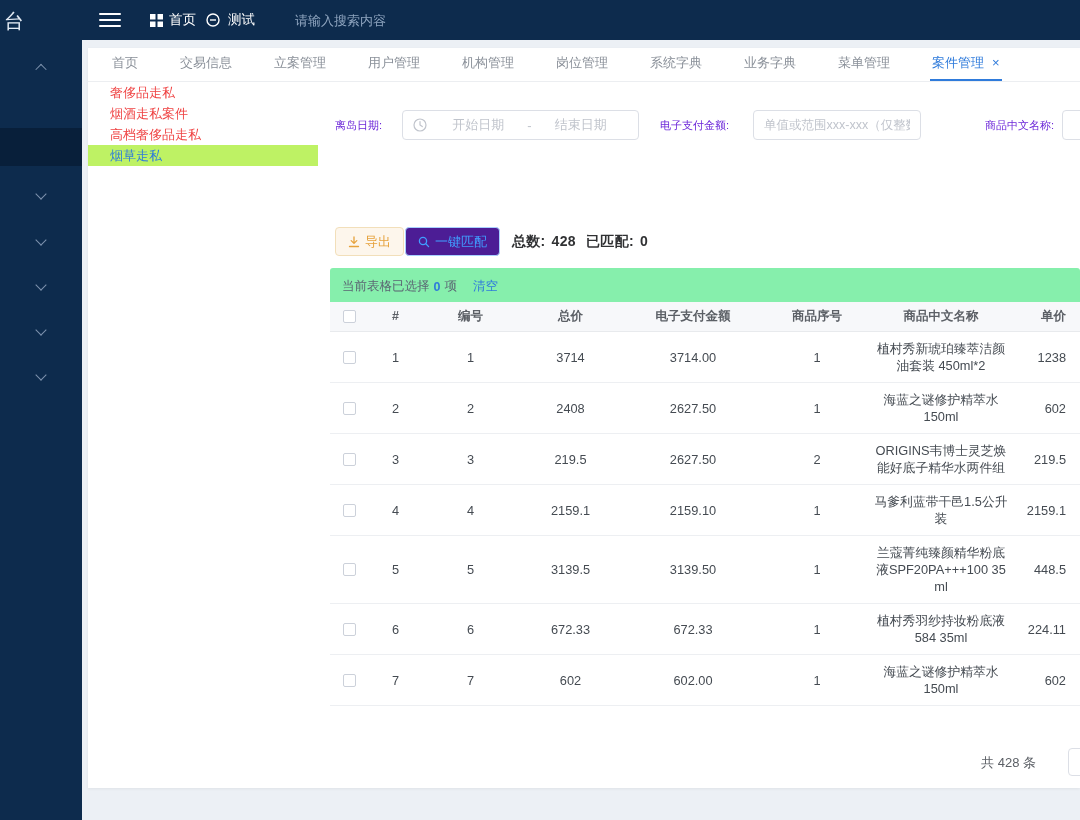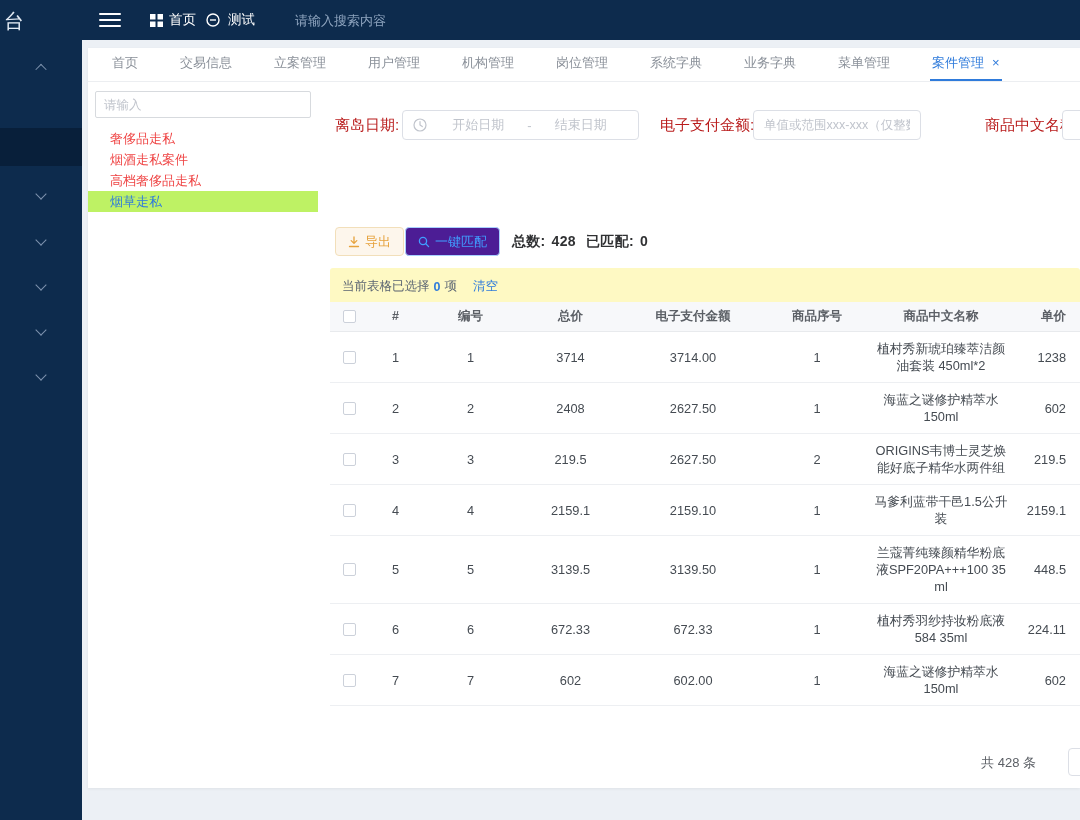--- a/index.html
+++ b/index.html
@@ -37,36 +37,36 @@
 
   
   .left-panel { position:absolute; left:0; top:34px; width:230px; }
   .left-search { margin:9px 7px 10px 7px; width:216px; height:27px; border:1px solid #d7dade; border-radius:2px; padding:0 8px; font-size:12.5px; color:#333; outline:none; }
   .left-search::placeholder { color:#c0c4cc; }
   .cat-item { height:21px; line-height:21px; padding-left:22px; font-size:13px; color:#ef4444; cursor:pointer; white-space:nowrap; }
   .cat-item.active { background:#bef264; color:#2f7bdb; }
 
   
   .main { position:absolute; left:242px; top:34px; width:750px; height:706px; overflow:hidden; }
-  .flabel { position:absolute; font-size:15px; color:#b91c1c; line-height:30px; white-space:nowrap; }
+  .flabel { position:absolute; font-size:11px; color:#6d28d9; line-height:30px; white-space:nowrap; }
   .date-box { position:absolute; left:72px; top:28px; width:237px; height:30px; border:1px solid #dcdfe6; border-radius:4px; display:flex; align-items:center; padding:0 10px; gap:0; }
   .date-box .ph { font-size:13px; color:#c0c4cc; flex:1; text-align:center; cursor:pointer; }
   .date-box .sep { font-size:13px; color:#c0c4cc; padding:0 2px; }
   .f-input { position:absolute; top:28px; height:30px; border:1px solid #dcdfe6; border-radius:4px; padding:0 10px; font-size:12.5px; color:#333; outline:none; }
   .f-input::placeholder { color:#c0c4cc; }
 
   
   .btn { position:absolute; top:145px; height:29px; border-radius:4px; font-size:13px; display:flex; align-items:center; gap:5px; padding:0 12px; cursor:pointer; border:1px solid transparent; }
   .btn-export { left:5px; background:#fdf6ec; border-color:#f2dfba; color:#e6a23c; }
   .btn-match  { left:75px; background:#4c1d95; border-color:#a8d1ff; color:#409eff; }
   .counts { position:absolute; left:182px; top:145px; height:29px; line-height:29px; font-size:14px; font-weight:700; color:#303133; letter-spacing:.3px; }
   .counts span { margin-right:6px; }
 
   
-  .selbar { position:absolute; left:0; top:186px; width:750px; height:37px; background:#fef9c3; border-radius:3px; display:flex; align-items:center; padding-left:12px; font-size:12.5px; color:#5a6472; }
+  .selbar { position:absolute; left:0; top:186px; width:750px; height:37px; background:#86efac; border-radius:3px; display:flex; align-items:center; padding-left:12px; font-size:12.5px; color:#5a6472; }
   .selbar b { color:#2f7bdb; margin:0 4px; font-weight:700; }
   .selbar .clear { color:#2f7bdb; margin-left:16px; cursor:pointer; }
 
   
   .table { position:absolute; left:0; top:220px; width:750px; height:422px; overflow:hidden; }
   .trow { display:flex; align-items:center; border-bottom:1px solid #edeff2; }
   .thead { height:30px; background:#f7f8fa; font-size:12.5px; font-weight:700; color:#5c6066; border-bottom:1px solid #e8eaed; }
   .tbody-row { min-height:51px; font-size:12.8px; color:#454b52; }
   .cell { text-align:center; flex:none; line-height:17px; }
   .col-check{width:38px; display:flex; justify-content:center;}
@@ -178,21 +178,20 @@
       <div class="tab">
         <span>菜单管理</span>
       </div>
       <div class="tab active">
         <span>案件管理</span>
         <span class="tab-close">×</span>
       </div>
     </div>
 
   <div class="left-panel">
-    <input class="left-search" placeholder="请输入" style="">
     <div id="cat-list">
         <div class="cat-item">奢侈品走私</div>
         <div class="cat-item">烟酒走私案件</div>
         <div class="cat-item">高档奢侈品走私</div>
         <div class="cat-item active">烟草走私</div>
       </div>
   </div>
 
   <div class="main">
 

